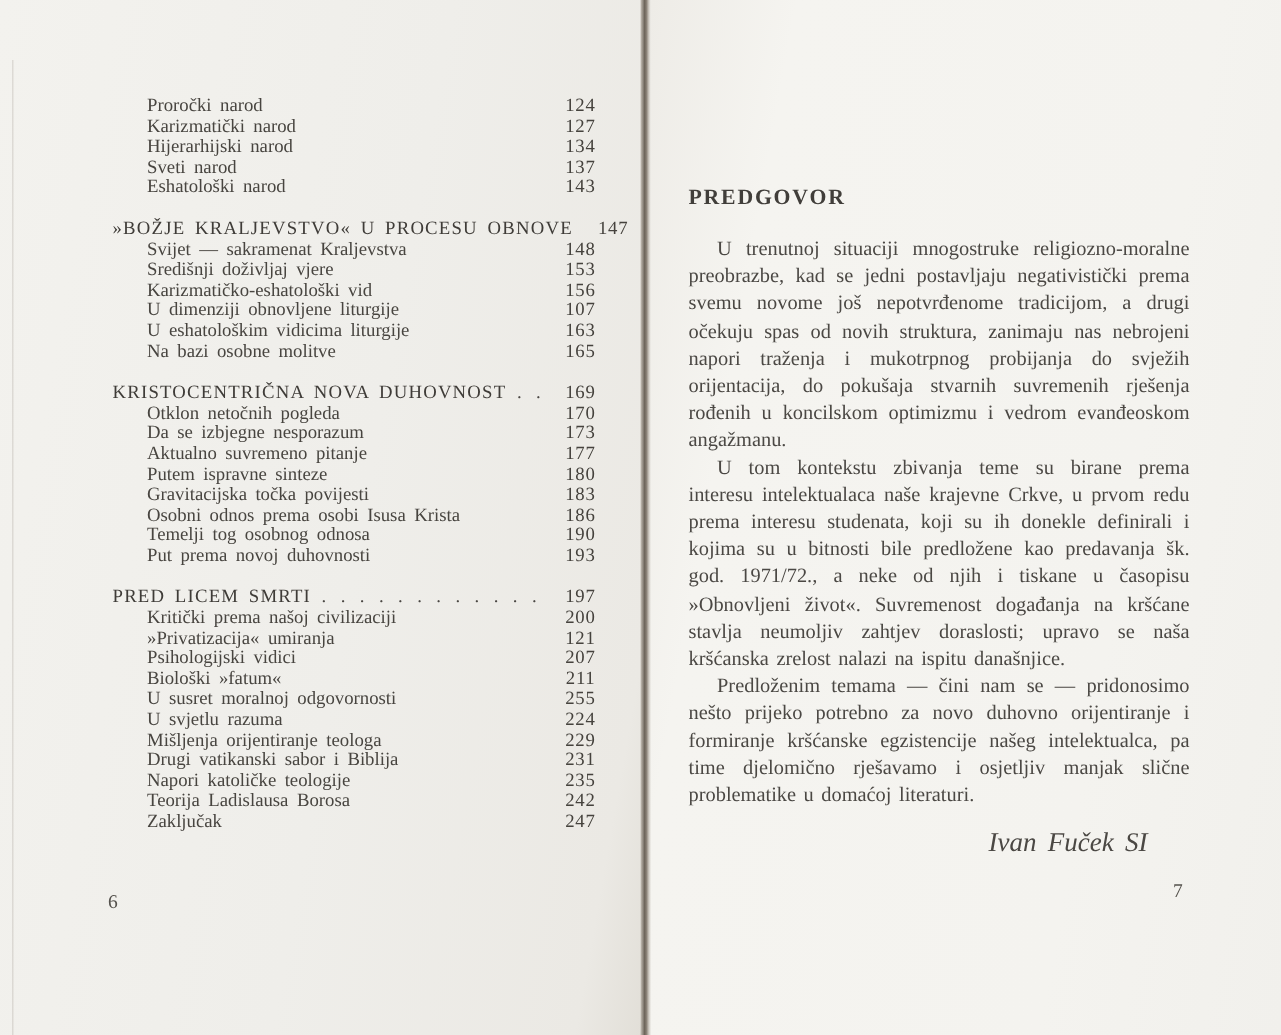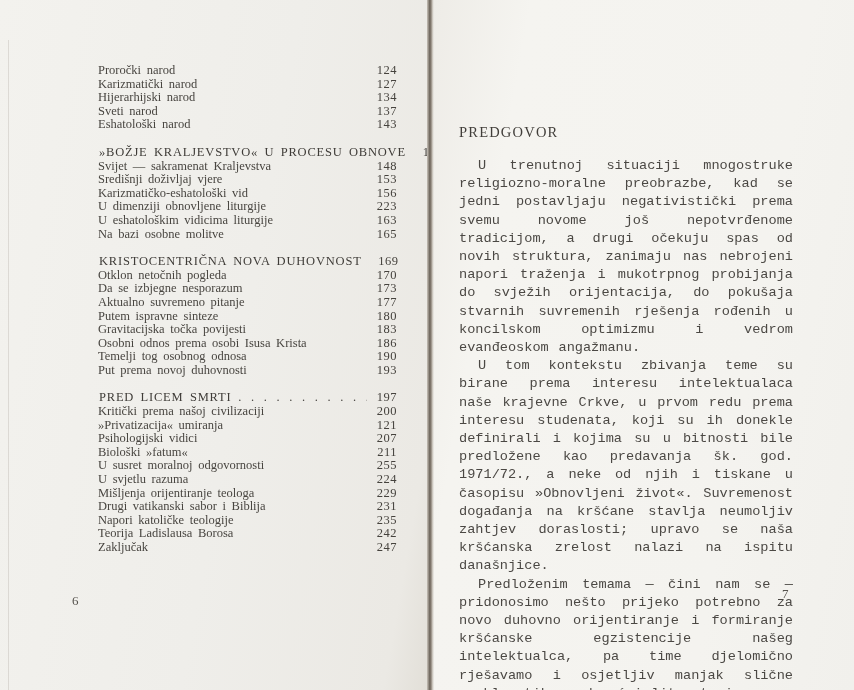--- a/index.html
+++ b/index.html
@@ -35,21 +35,21 @@
     background: linear-gradient(100deg, #eeece7 0%, #f5f4f0 18%, #f4f3ef 70%, #f1f0ec 100%);
   }
   
   .toc {
     position: absolute; left: 75px; top: 64px; width: 322px;
     font-size: 12.5px; line-height: 13.6px;
     word-spacing: 2.5px;
     color: #484540;
   }
   .toc-row { display: flex; align-items: baseline; }
-  .toc-row.gap { margin-top: 14px; margin-left: 24px; }
+  .toc-row.gap { margin-top: 14px; }
   .toc-row.entry .toc-label { margin-left: 23px; }
   .toc-row.heading {
     letter-spacing: 0.8px;
     color: #3f3c38;
   }
   .toc-label { white-space: nowrap; }
   .toc-leader {
     flex: 1 1 auto;
     padding-left: 7px;
     letter-spacing: 2px;
@@ -66,30 +66,30 @@
   .pagenum {
     position: absolute;
     font-size: 13px; color: #55524d;
   }
   .pagenum.left-num  { left: 72px;  top: 593px; }
   .pagenum.right-num { left: 348px; top: 586px; }
   
   .preface { position: absolute; left: 25px; top: 0; width: 334px; }
   .preface-title {
     margin: 0; position: absolute; top: 124px; left: 0;
-    font-size: 14.5px; font-weight: normal;
+    font-size: 14.5px; font-weight: bold;
     letter-spacing: 1.2px; color: #413e3a;
   }
   .preface-body {
     position: absolute; top: 157px; left: 0; width: 334px;
     font-size: 13.6px; line-height: 18.2px;
     text-align: justify; word-spacing: 1.6px;
     color: #4b4844;
   }
-  .preface-body p { margin: 0; text-indent: 19px; font-family: Liberation Mono, monospace; }
+  .preface-body p { margin: 0; text-indent: 19px; }
   .signature {
     margin-top: 13px;
     text-align: right; padding-right: 28px;
     font-style: italic; font-size: 18px;
     word-spacing: 3px; color: #4b4844;
   }
 </style>
 </head>
 <body>
 
@@ -138,21 +138,21 @@
           <span class="toc-page">153</span>
         </div>
         <div class="toc-row entry">
           <span class="toc-label">Karizmatičko-eshatološki vid</span>
           <span class="toc-leader"></span>
           <span class="toc-page">156</span>
         </div>
         <div class="toc-row entry">
           <span class="toc-label">U dimenziji obnovljene liturgije</span>
           <span class="toc-leader"></span>
-          <span class="toc-page">223</span>
+          <span class="toc-page">107</span>
         </div>
         <div class="toc-row entry">
           <span class="toc-label">U eshatološkim vidicima liturgije</span>
           <span class="toc-leader"></span>
           <span class="toc-page">163</span>
         </div>
         <div class="toc-row entry">
           <span class="toc-label">Na bazi osobne molitve</span>
           <span class="toc-leader"></span>
           <span class="toc-page">165</span>

